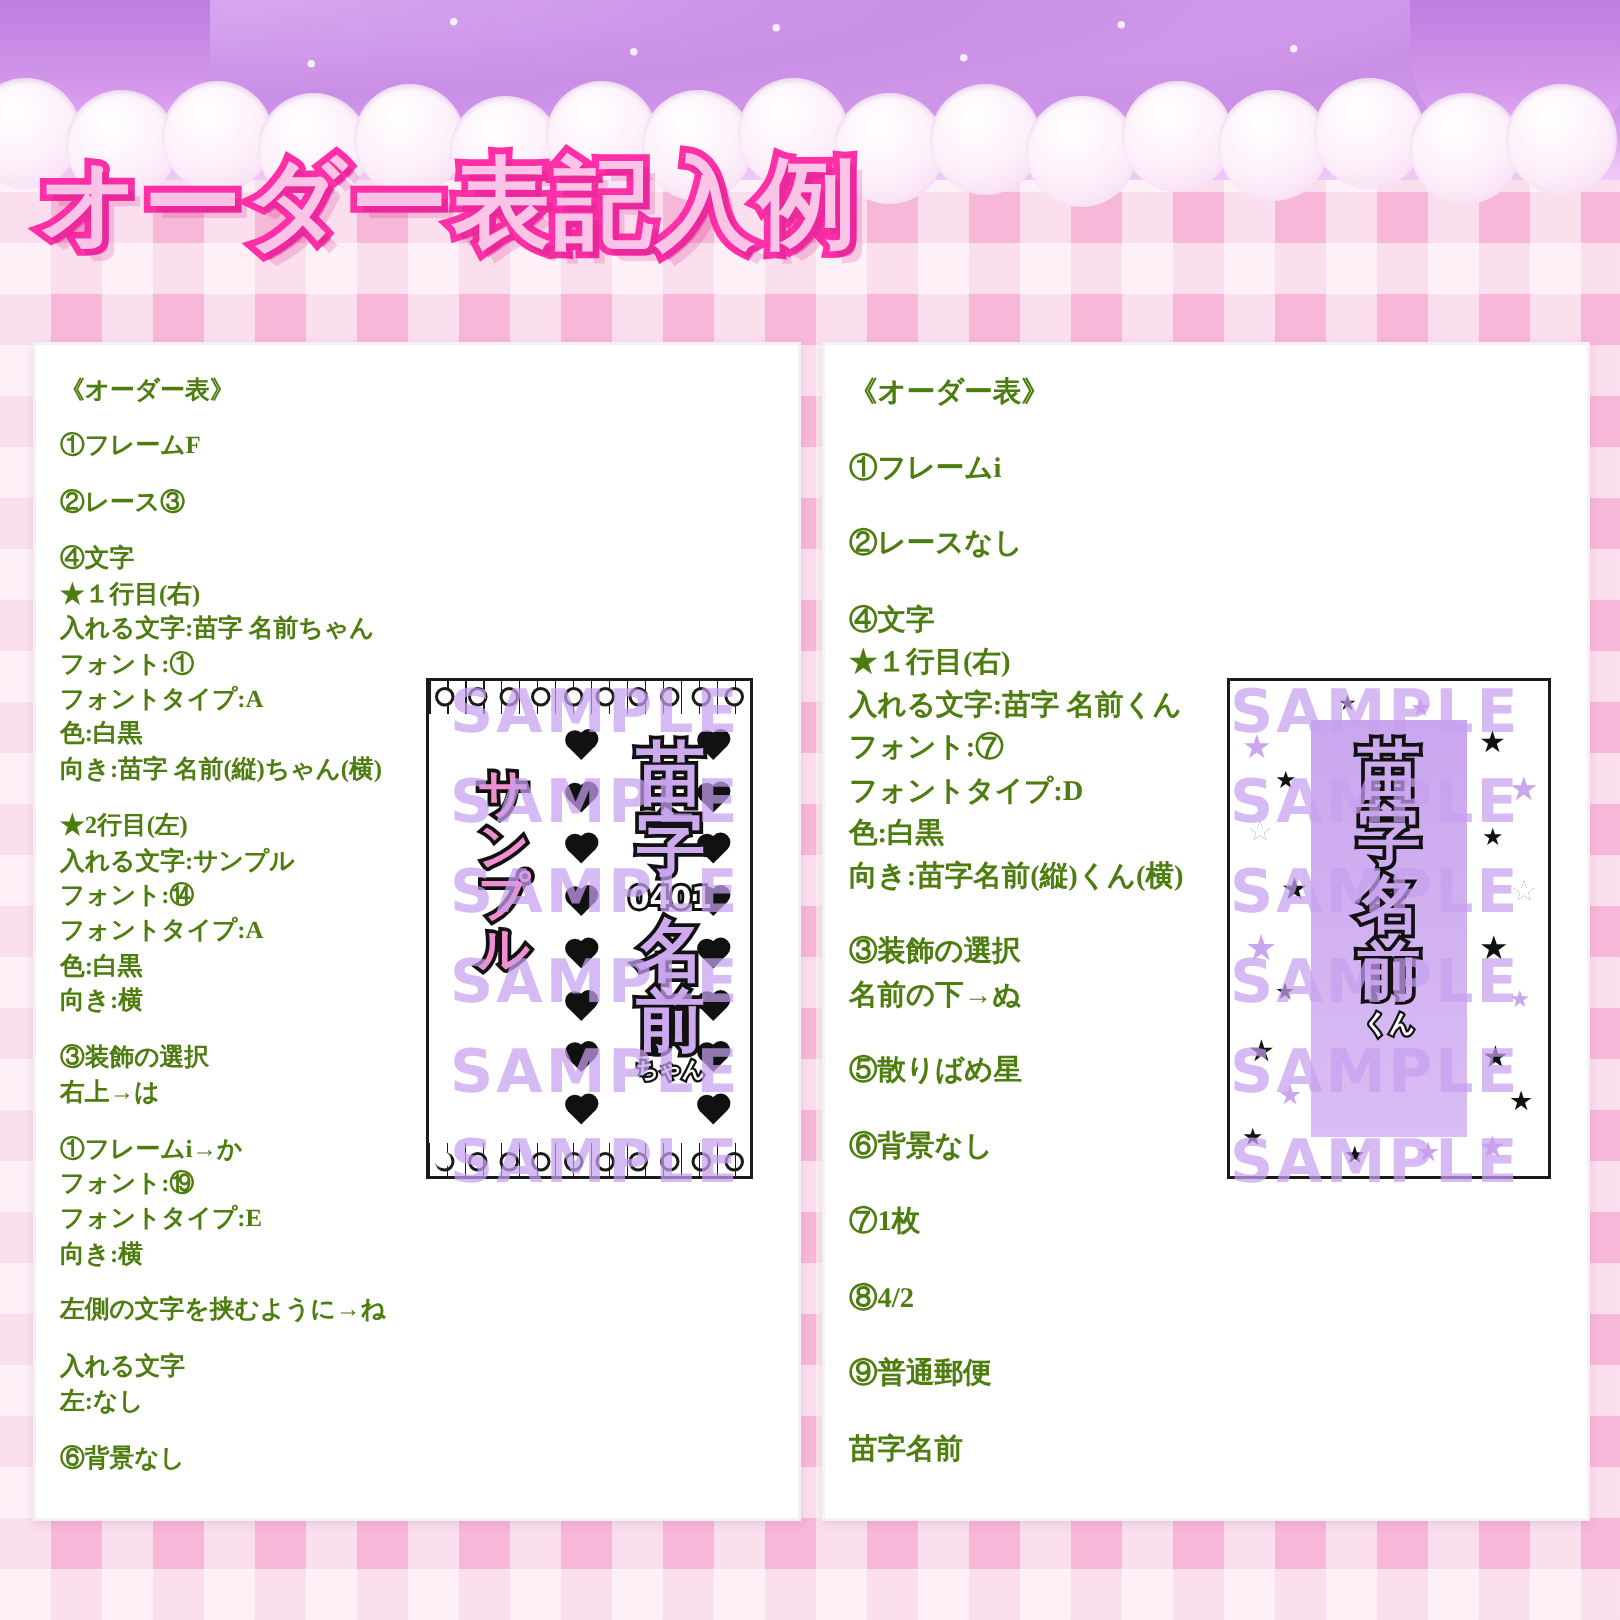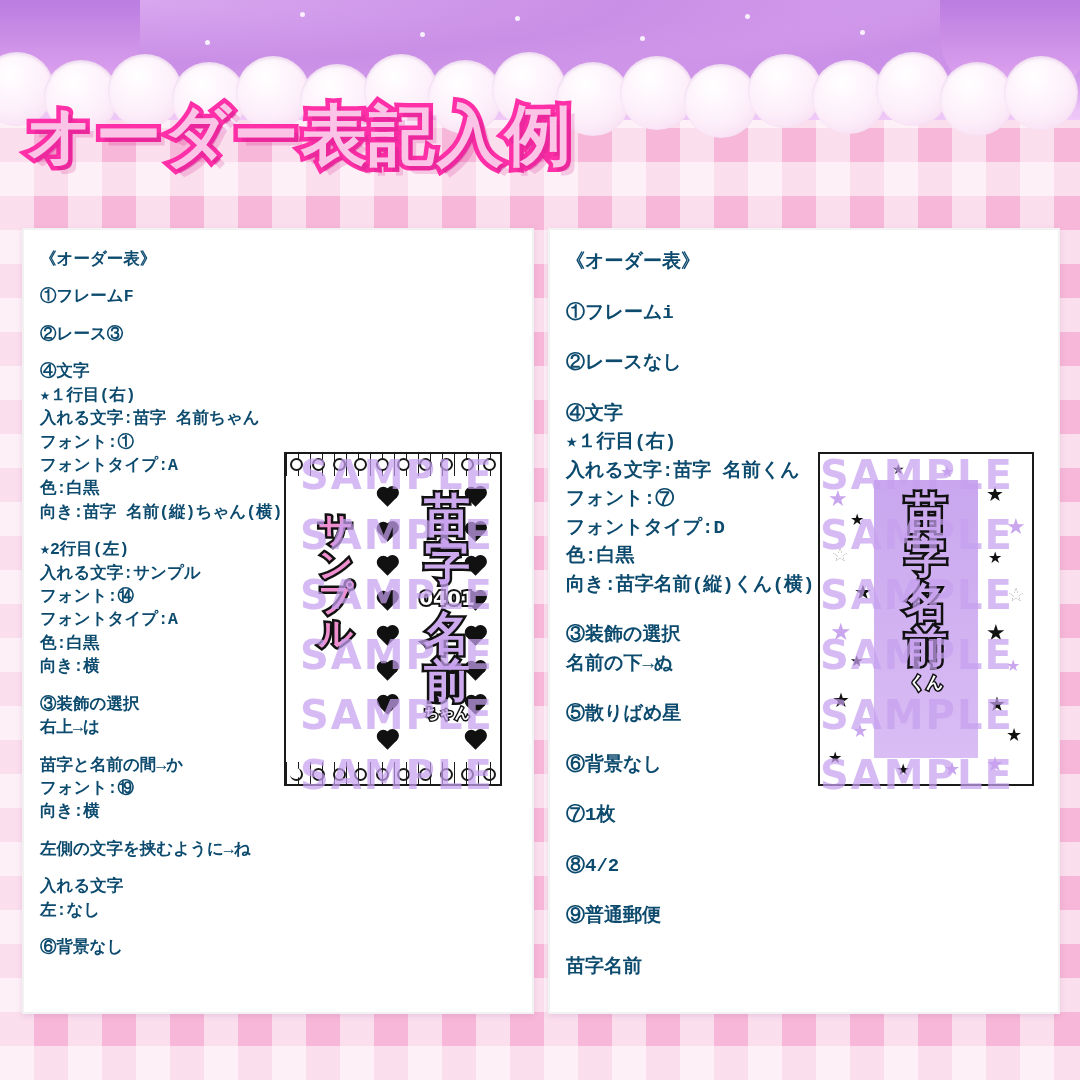--- a/index.html
+++ b/index.html
@@ -97,22 +97,22 @@
     background: #ffffff;
     border: 2px solid #f2f2f2;
     box-shadow: 0 2px 6px rgba(160,90,160,.18);
     overflow: hidden;
   }
   #card-left  { left: 22px;  top: 228px; width: 508px; height: 782px; }
   #card-right { left: 548px; top: 228px; width: 508px; height: 782px; }
 
   .card-body {
     padding: 18px 16px 10px 16px;
-    font-family: Liberation Mono, monospace;
-    color: #0c4a6e;
+    font-family: Liberation Serif, serif;
+    color: #4d7c0f;
   }
   .line {
     font-size: 16.5px;
     font-weight: 700;
     line-height: 1.42;
     white-space: pre;
   }
   .line.gap  { margin-top: 14px; }
   #card-right .line { font-size: 19px; line-height: 1.5; }
   #card-right .line.gap { margin-top: 22px; }
@@ -277,22 +277,23 @@
         <div class="line">色:白黒</div>
         <div class="line">向き:苗字 名前(縦)ちゃん(横)</div>
         <div class="line gap">★2行目(左)</div>
         <div class="line">入れる文字:サンプル</div>
         <div class="line">フォント:⑭</div>
         <div class="line">フォントタイプ:A</div>
         <div class="line">色:白黒</div>
         <div class="line">向き:横</div>
         <div class="line gap">③装飾の選択</div>
         <div class="line">右上→は</div>
-        <div class="line gap">苗字と名前の間→か</div>
+        <div class="line gap">①フレームi→か</div>
         <div class="line">フォント:⑲</div>
+        <div class="line">フォントタイプ:E</div>
         <div class="line">向き:横</div>
         <div class="line gap">左側の文字を挟むように→ね</div>
         <div class="line gap">入れる文字</div>
         <div class="line">左:なし</div>
         <div class="line gap">⑥背景なし</div>
       </div>
   </div>
 
   <div class="card" id="card-right">
     <div class="card-body" id="right-body">

